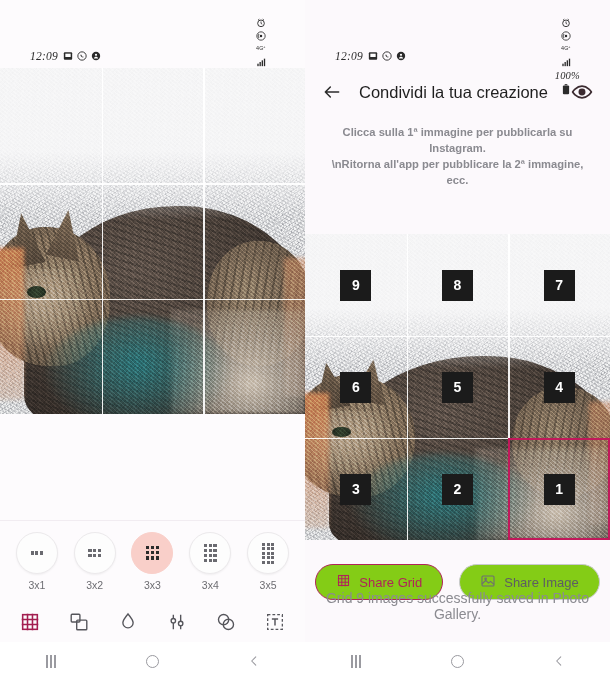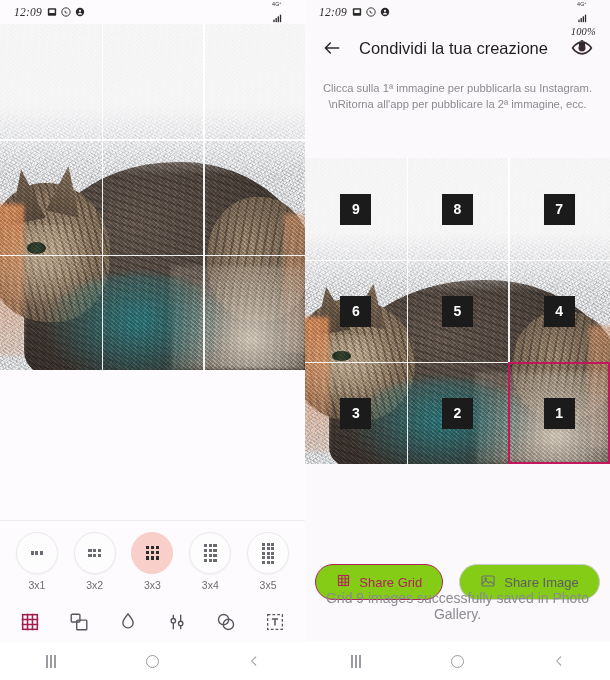--- a/index.html
+++ b/index.html
@@ -12,23 +12,24 @@
   #app { position: relative; width: 610px; height: 680px; display: flex; }
 
   .phone { width: 305px; height: 680px; position: relative; overflow: hidden; }
   .phone.left  { background: #fdfbfd; }
   .phone.right { background: #fcf9fc; }
 
   
   .statusbar {
     height: 24px; width: 100%;
     display: flex; align-items: center;
-    padding: 0 14px;
+    padding: 0 30px;
     font-size: 11px; color: #2b2b2b;
     letter-spacing: .2px;
+    margin-top: 44px;
   }
   .sb-time { font-size: 11.5px; font-style: italic; font-family: "Liberation Serif", serif; }
   .sb-left-icons { display: flex; align-items: center; gap: 4px; margin-left: 5px; }
   .sb-spacer { flex: 1; }
   .sb-right-icons { display: flex; align-items: center; gap: 3px; flex-direction: column; }
   .sbi { display: inline-flex; align-items: center; justify-content: center; }
   .sbi svg { display: block; }
   .sb-batt { font-size: 10.5px; font-family: "Liberation Serif", serif; font-style: italic; margin-left: 2px;}
 
   
@@ -46,20 +47,21 @@
   .appbar .grow { flex: 1; }
   .appbar .act { width: 28px; height: 28px; display: flex; align-items: center; justify-content: center; cursor: pointer; }
   .appbar .act + .act { margin-left: 10px; }
 
   
   .hint {
     text-align: center;
     font-size: 11.2px; line-height: 16px;
     color: #8a8a90;
     padding: 8px 16px 0;
+    font-weight: bold;
   }
 
   
   .photo-wrap { position: relative; width: 100%; }
   .photo {
     position: relative; width: 100%;
     background: #e8e8e8;
     overflow: hidden;
   }
   .photo .img { position: absolute; inset: 0; }

